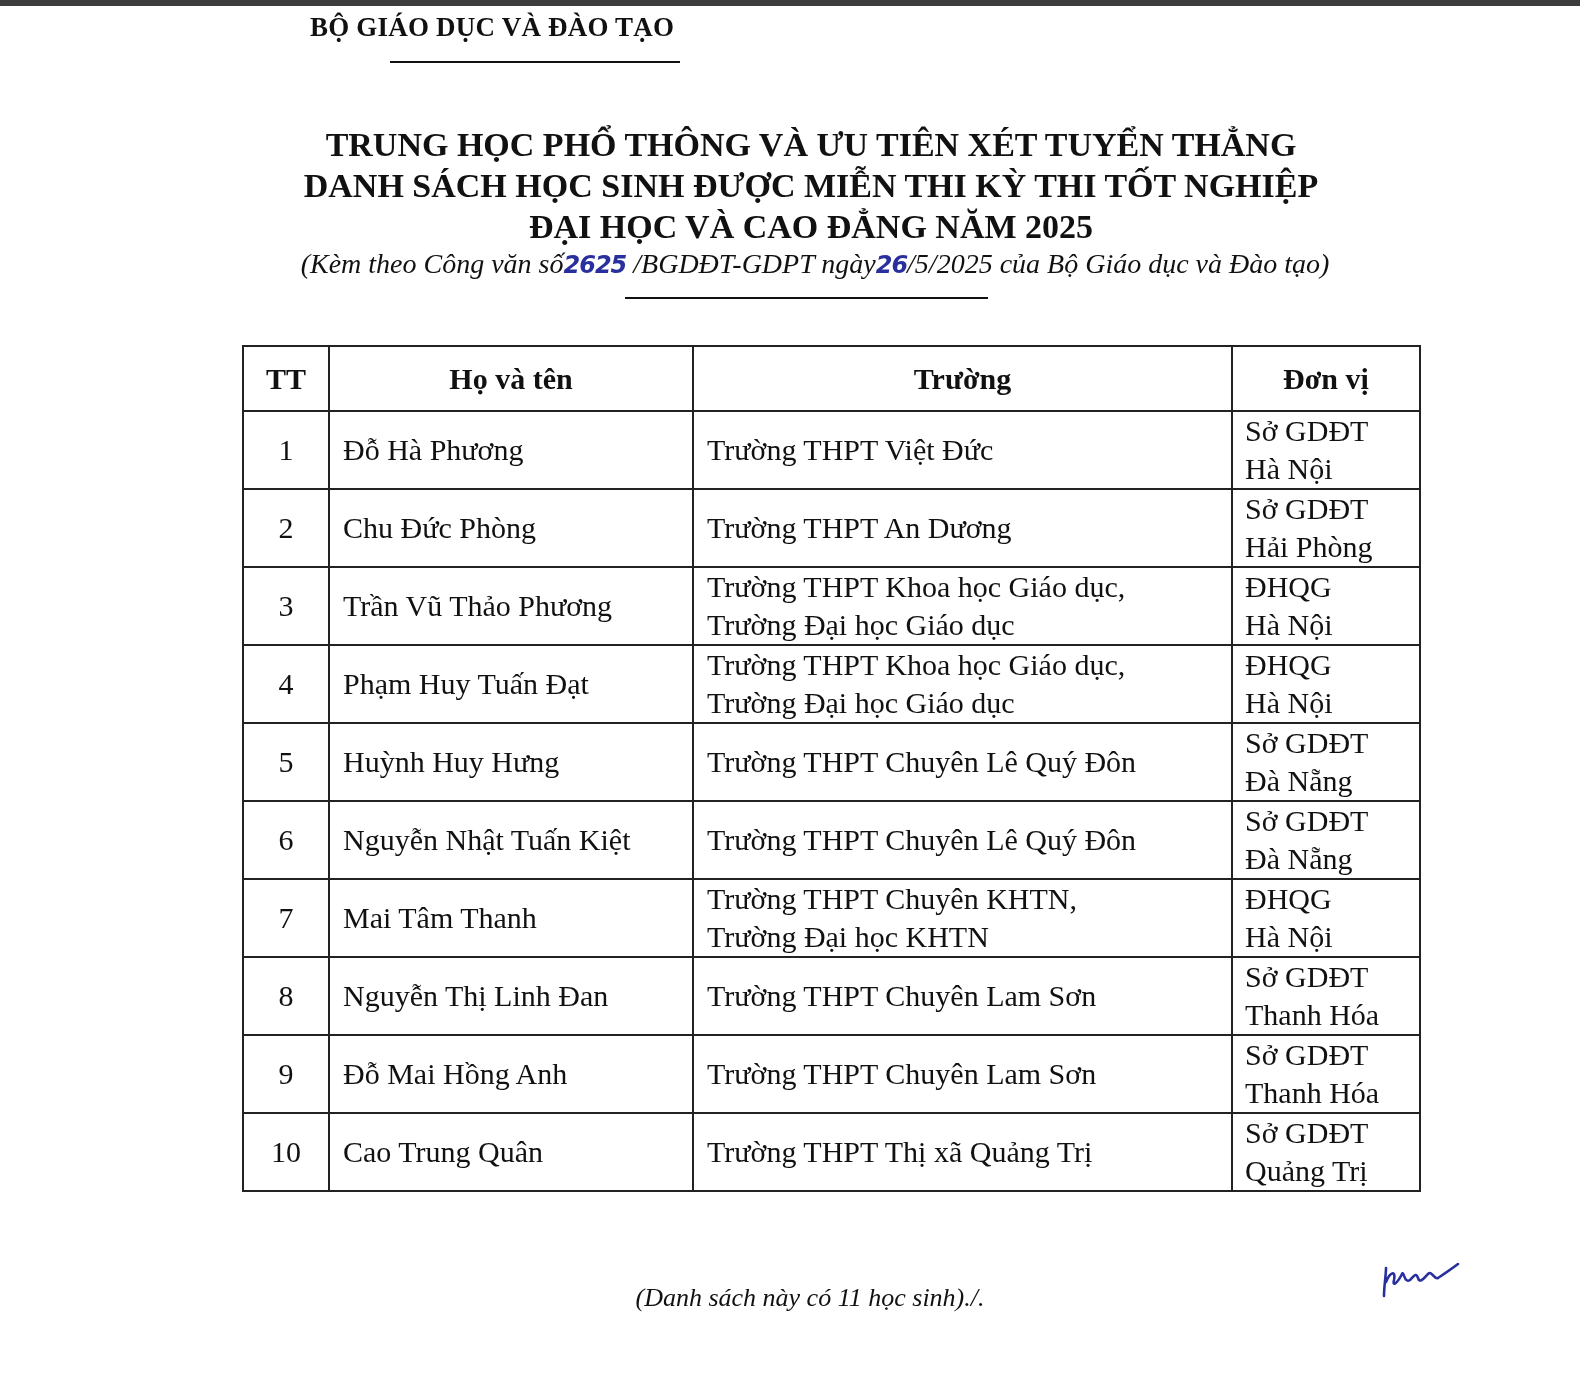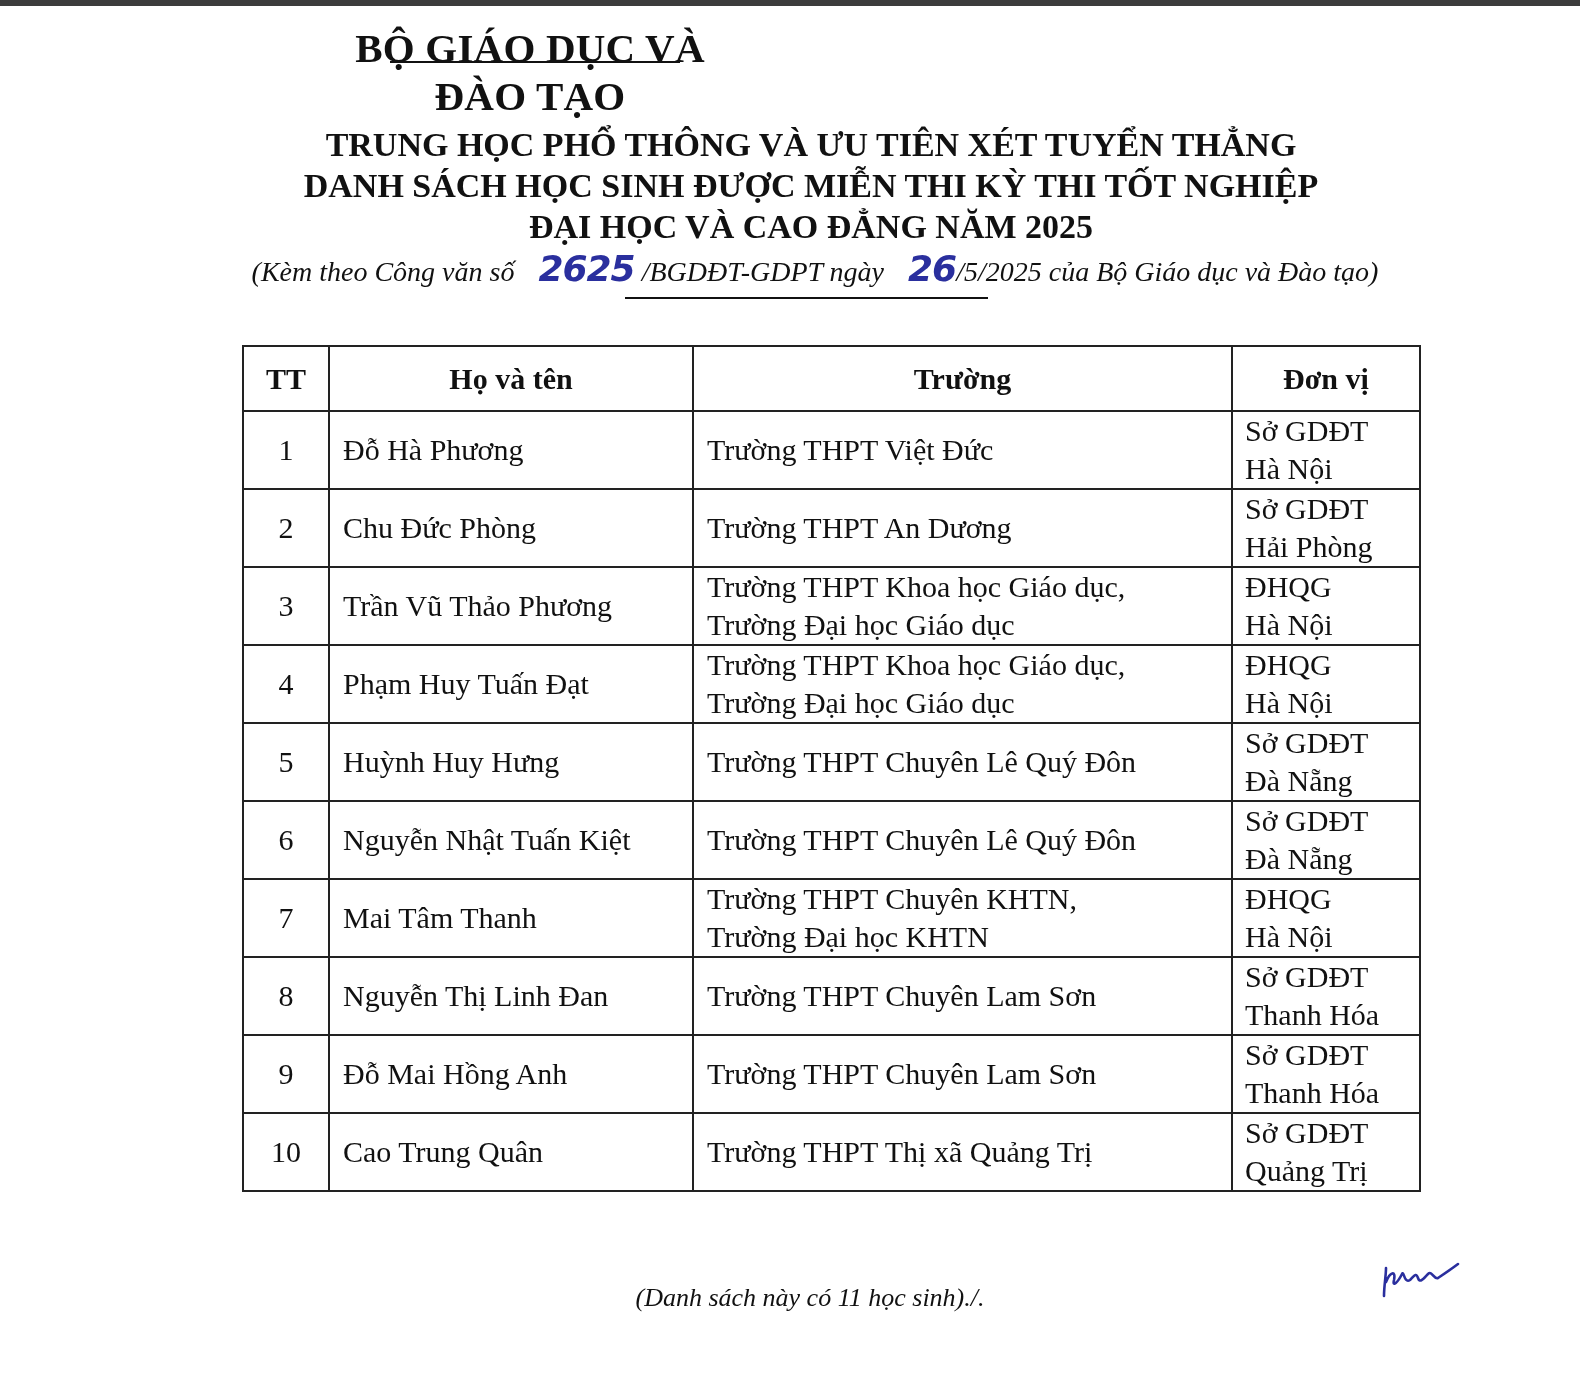--- a/index.html
+++ b/index.html
@@ -2,33 +2,33 @@
 <html><head>
 <meta charset="utf-8">
 <style>
   html, body { margin: 0; padding: 0; }
   body {
     width: 1580px; height: 1377px; background: #ffffff; position: relative; overflow: hidden;
     font-family: "Liberation Serif", "DejaVu Serif", serif; color: #111;
   }
   .topbar { position: absolute; left: 0; top: 0; width: 1580px; height: 6px; background: #3c3c3c; }
   .ministry {
-    position: absolute; left: 310px; top: 24px; width: 440px; text-align: center;
-    font-weight: bold; font-size: 41px; letter-spacing: 0.2px;
+    position: absolute; left: 310px; top: 12px; width: 440px; text-align: left;
+    font-weight: bold; font-size: 27px; letter-spacing: 0.2px;
   }
   .ministry-rule { position: absolute; left: 390px; top: 61px; width: 290px; height: 2px; background: #111; }
   .title {
     position: absolute; left: 200px; top: 124px; width: 1222px; text-align: center;
     font-weight: bold; font-size: 34px; line-height: 41px;
   }
   .subtitle {
     position: absolute; left: 230px; top: 248px; width: 1170px; text-align: center;
     font-style: italic; font-size: 28px; white-space: nowrap;
   }
-  .hand { color: #2a2f9e; font-style: italic; font-weight: bold; font-size: 36px; font-family: "DejaVu Sans", sans-serif; letter-spacing: -1px; margin-left: 24px; }
+  .hand { color: #2a2f9e; font-style: italic; font-weight: bold; font-size: 24px; font-family: "DejaVu Sans", sans-serif; letter-spacing: -1px; }
   .sub-rule { position: absolute; left: 625px; top: 297px; width: 363px; height: 2px; background: #111; }
   table.list {
     position: absolute; left: 242px; top: 345px; border-collapse: collapse;
     font-size: 30px;
   }
   table.list th, table.list td { border: 2px solid #222; padding: 0; vertical-align: middle; }
   table.list th { font-weight: bold; height: 63px; text-align: center; }
   table.list td { height: 76px; line-height: 38px; }
   .c-tt { width: 84px; text-align: center; margin-top: 32px; }
   .c-name { width: 349px; padding-left: 13px !important; }

